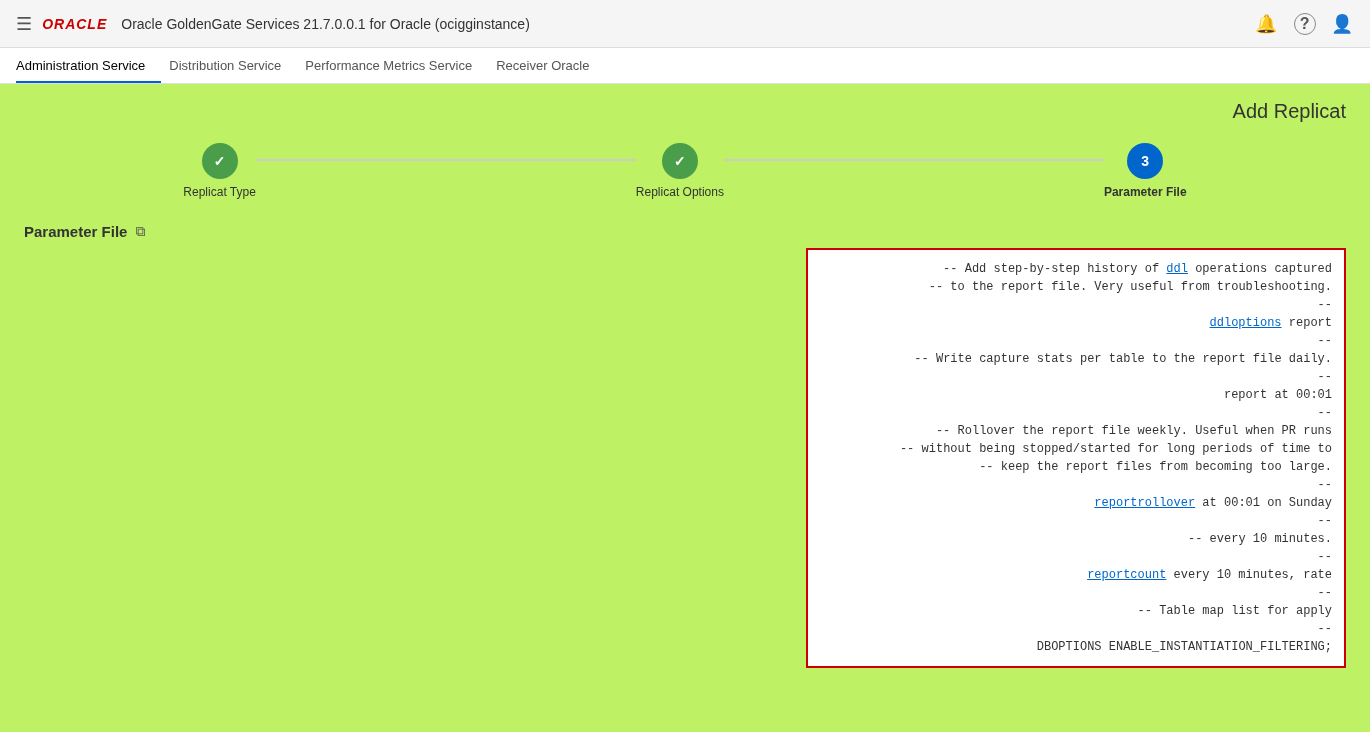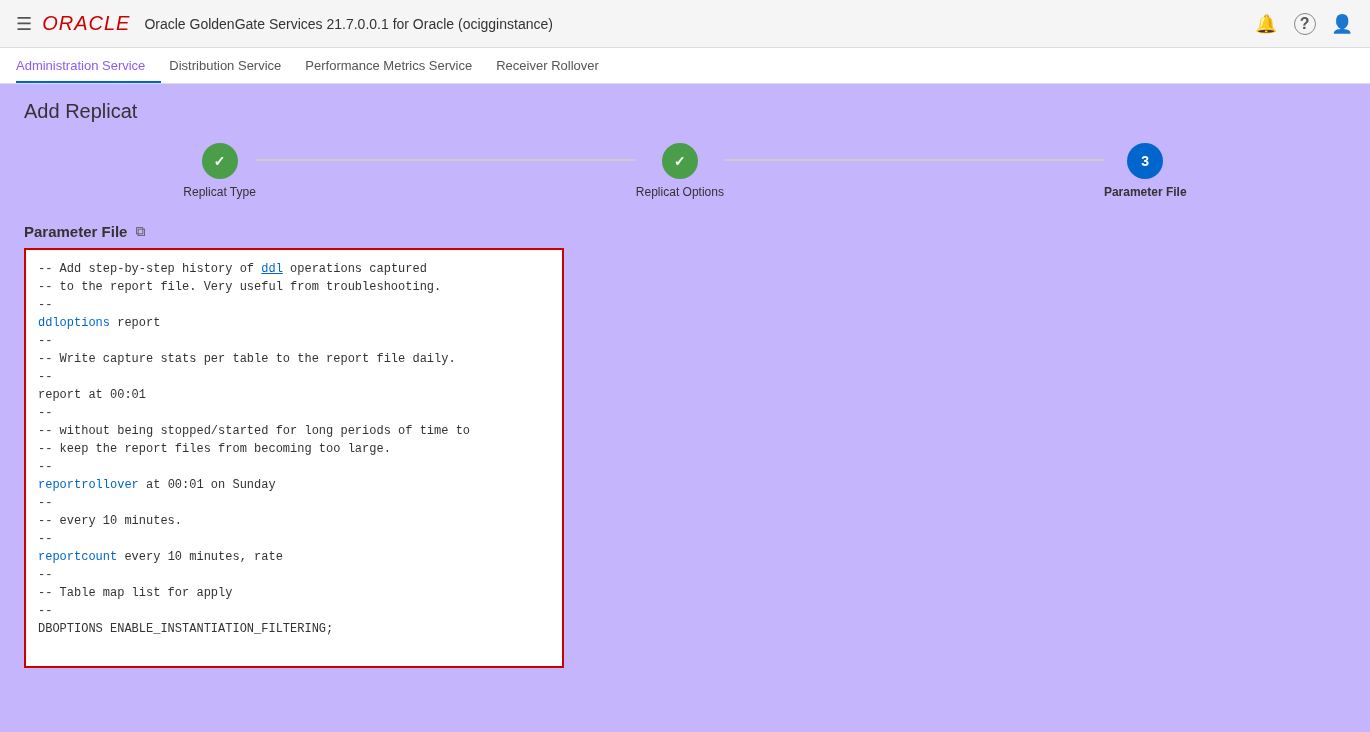--- a/index.html
+++ b/index.html
@@ -19,22 +19,22 @@
       display: flex;
       align-items: center;
       gap: 10px;
     }
     .hamburger {
       font-size: 18px;
       color: #555;
       cursor: pointer;
     }
     .oracle-logo {
-      font-weight: normal;
-      font-size: 20px;
+      font-weight: bold;
+      font-size: 14px;
       color: #c00;
       letter-spacing: 1px;
     }
     .oracle-logo span {
       color: #c00;
       font-style: italic;
     }
     .header-title {
       font-size: 14px;
       color: #333;
@@ -62,30 +62,31 @@
     }
     .nav-tab {
       padding: 8px 16px 8px 0;
       font-size: 13px;
       cursor: pointer;
       color: #555;
       border-bottom: 2px solid transparent;
       margin-right: 8px;
     }
     .nav-tab.active {
-      color: #8b5cf6;
+      color: #000000;
       border-bottom: 2px solid #0066cc;
       font-weight: 500;
     }
 
     
     .main {
-      background: #c4b5fd;
+      background: #bef264;
       padding: 16px 24px;
       min-height: calc(732px - 48px - 36px);
+      text-align: right;
     }
 
     .page-title {
       font-size: 20px;
       font-weight: normal;
       color: #333;
       margin-bottom: 20px;
     }
 
     
@@ -172,20 +173,21 @@
       color: #333;
       resize: none;
       position: relative;
     }
     .code-line {
       white-space: pre;
       display: block;
     }
     .code-link {
       color: #0066cc;
+      text-decoration: underline;
     }
 
     
     .editor-container {
       position: relative;
       display: inline-block;
     }
   </style>
 </head>
 <body>
@@ -200,21 +202,21 @@
     <span class="header-icon">🔔</span>
     <span class="header-icon" style="font-size:16px; font-weight:bold; border:1px solid #888; border-radius:50%; width:22px; height:22px; display:flex; align-items:center; justify-content:center;">?</span>
     <span class="header-icon">👤</span>
   </div>
 </div>
 
 <div class="nav-tabs">
   <div class="nav-tab active">Administration Service</div>
   <div class="nav-tab">Distribution Service</div>
   <div class="nav-tab">Performance Metrics Service</div>
-  <div class="nav-tab">Receiver Rollover</div>
+  <div class="nav-tab">Receiver Oracle</div>
 </div>
 
 <div class="main">
   <div class="page-title">Add Replicat</div>
 
   
   <div class="stepper">
     <div class="step-item">
       <div class="step-circle completed">✓</div>
       <div class="step-label">Replicat Type</div>
@@ -241,20 +243,21 @@
     <div class="code-editor">
       <span class="code-line">-- Add step-by-step history of <span class="code-link" style="text-decoration:underline;">ddl</span> operations captured</span>
       <span class="code-line">-- to the report file. Very useful from troubleshooting.</span>
       <span class="code-line">--</span>
       <span class="code-line"><span class="code-link">ddloptions</span> report</span>
       <span class="code-line">--</span>
       <span class="code-line">-- Write capture stats per table to the report file daily.</span>
       <span class="code-line">--</span>
       <span class="code-line">report at 00:01</span>
       <span class="code-line">--</span>
+      <span class="code-line">-- Rollover the report file weekly. Useful when PR runs</span>
       <span class="code-line">-- without being stopped/started for long periods of time to</span>
       <span class="code-line">-- keep the report files from becoming too large.</span>
       <span class="code-line">--</span>
       <span class="code-line"><span class="code-link">reportrollover</span> at 00:01 on Sunday</span>
       <span class="code-line">--</span>
       <span class="code-line">-- every 10 minutes.</span>
       <span class="code-line">--</span>
       <span class="code-line"><span class="code-link">reportcount</span> every 10 minutes, rate</span>
       <span class="code-line">--</span>
       <span class="code-line">-- Table map list for apply</span>

